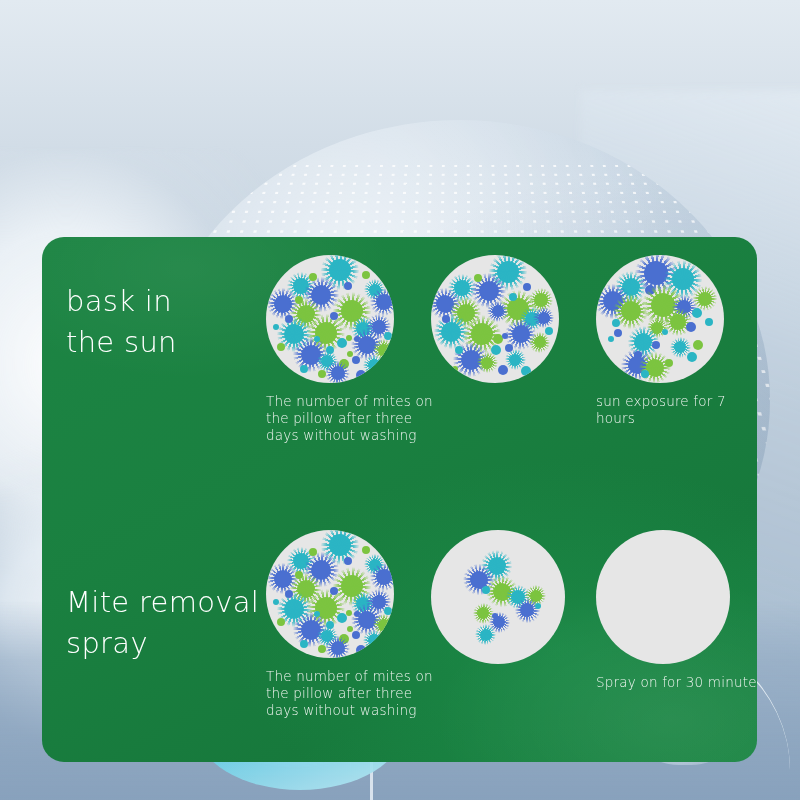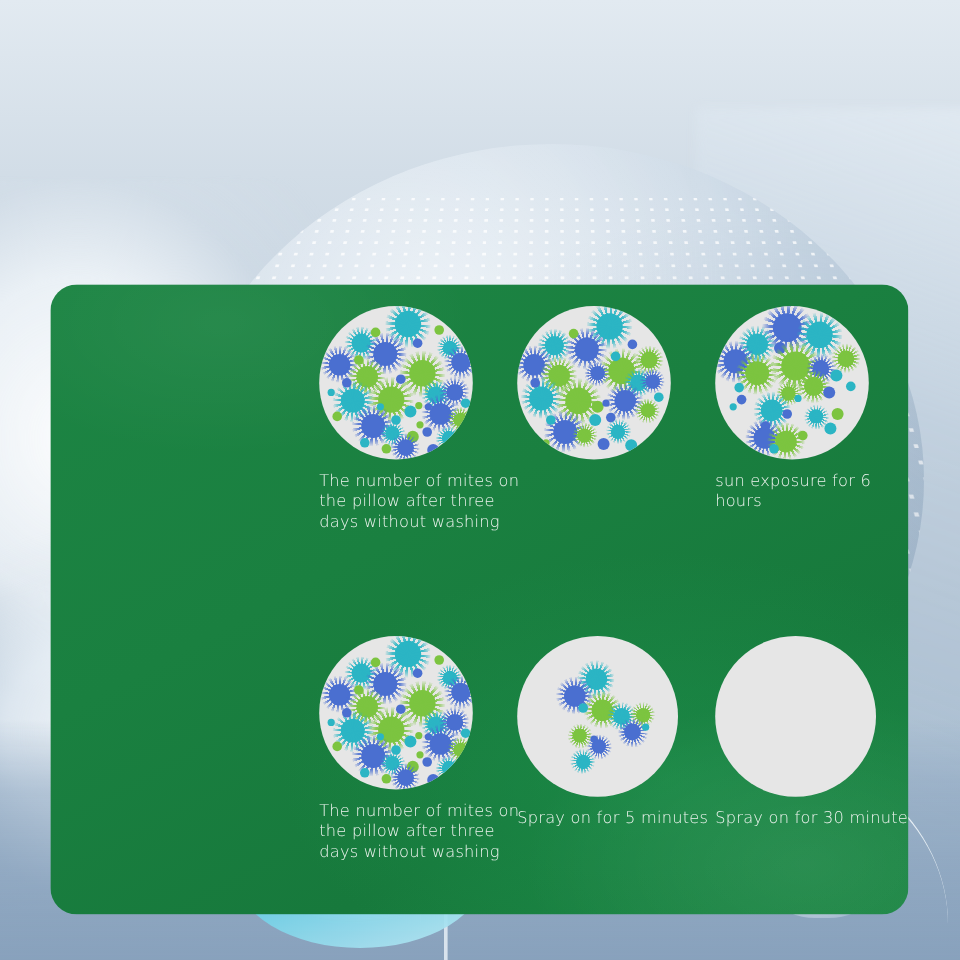--- a/index.html
+++ b/index.html
@@ -286,20 +286,24 @@
   <div class="bg-swoosh"></div>
   <div class="bg-bottleneck">
     <div class="splat"></div>
   </div>
 
 
   <div class="panel">
     <div class="panel-sheen"></div>
 
     <div class="row row-1">
+      <div class="row-label">
+        <div>bask in</div>
+        <div>the sun</div>
+      </div>
 
       <div class="cell cell-0">
         <div class="dish">
             <div class="mite" style="left: 58%; top: 12%; width: 22px; height: 22px; background: rgb(43, 181, 196);">
               <div style="position: absolute; left: 50%; top: 50%; width: 38.5px; height: 38.5px; margin-left: -19.25px; margin-top: -19.25px; border-radius: 50%; background: repeating-conic-gradient(rgb(43, 181, 196) 0deg, rgb(43, 181, 196) 9deg, rgba(0, 0, 0, 0) 9deg, rgba(0, 0, 0, 0) 18deg); mask-image: radial-gradient(circle, rgb(0, 0, 0) 0%, rgb(0, 0, 0) 30%, rgba(0, 0, 0, 0.9) 48%, rgba(0, 0, 0, 0) 72%); opacity: 0.95;"></div>
             </div>
             <div class="mite" style="left: 27%; top: 24%; width: 16px; height: 16px; background: rgb(43, 181, 196);">
               <div style="position: absolute; left: 50%; top: 50%; width: 28px; height: 28px; margin-left: -14px; margin-top: -14px; border-radius: 50%; background: repeating-conic-gradient(rgb(43, 181, 196) 0deg, rgb(43, 181, 196) 9deg, rgba(0, 0, 0, 0) 9deg, rgba(0, 0, 0, 0) 18deg); mask-image: radial-gradient(circle, rgb(0, 0, 0) 0%, rgb(0, 0, 0) 30%, rgba(0, 0, 0, 0.9) 48%, rgba(0, 0, 0, 0) 72%); opacity: 0.95;"></div>
             </div>
             <div class="mite" style="left: 43%; top: 31%; width: 20px; height: 20px; background: rgb(74, 111, 208);">
@@ -495,25 +499,29 @@
             <div class="mite" style="left: 75%; top: 80%; width: 10px; height: 10px; background: rgb(43, 181, 196);"></div>
             <div class="mite" style="left: 32%; top: 86%; width: 18px; height: 18px; background: rgb(74, 111, 208);">
               <div style="position: absolute; left: 50%; top: 50%; width: 31.5px; height: 31.5px; margin-left: -15.75px; margin-top: -15.75px; border-radius: 50%; background: repeating-conic-gradient(rgb(74, 111, 208) 0deg, rgb(74, 111, 208) 9deg, rgba(0, 0, 0, 0) 9deg, rgba(0, 0, 0, 0) 18deg); mask-image: radial-gradient(circle, rgb(0, 0, 0) 0%, rgb(0, 0, 0) 30%, rgba(0, 0, 0, 0.9) 48%, rgba(0, 0, 0, 0) 72%); opacity: 0.95;"></div>
             </div>
             <div class="mite" style="left: 46%; top: 88%; width: 18px; height: 18px; background: rgb(124, 196, 64);">
               <div style="position: absolute; left: 50%; top: 50%; width: 31.5px; height: 31.5px; margin-left: -15.75px; margin-top: -15.75px; border-radius: 50%; background: repeating-conic-gradient(rgb(124, 196, 64) 0deg, rgb(124, 196, 64) 9deg, rgba(0, 0, 0, 0) 9deg, rgba(0, 0, 0, 0) 18deg); mask-image: radial-gradient(circle, rgb(0, 0, 0) 0%, rgb(0, 0, 0) 30%, rgba(0, 0, 0, 0.9) 48%, rgba(0, 0, 0, 0) 72%); opacity: 0.95;"></div>
             </div>
             <div class="mite" style="left: 38%; top: 93%; width: 8px; height: 8px; background: rgb(43, 181, 196);"></div>
             <div class="mite" style="left: 57%; top: 84%; width: 8px; height: 8px; background: rgb(124, 196, 64);"></div>
           </div>
-        <div class="caption">sun exposure for 6 hours</div>
+        <div class="caption">sun exposure for 7 hours</div>
       </div>
     </div>
 
     <div class="row row-2">
+      <div class="row-label">
+        <div>Mite removal</div>
+        <div>spray</div>
+      </div>
 
       <div class="cell cell-0">
         <div class="dish">
             <div class="mite" style="left: 58%; top: 12%; width: 22px; height: 22px; background: rgb(43, 181, 196);">
               <div style="position: absolute; left: 50%; top: 50%; width: 38.5px; height: 38.5px; margin-left: -19.25px; margin-top: -19.25px; border-radius: 50%; background: repeating-conic-gradient(rgb(43, 181, 196) 0deg, rgb(43, 181, 196) 9deg, rgba(0, 0, 0, 0) 9deg, rgba(0, 0, 0, 0) 18deg); mask-image: radial-gradient(circle, rgb(0, 0, 0) 0%, rgb(0, 0, 0) 30%, rgba(0, 0, 0, 0.9) 48%, rgba(0, 0, 0, 0) 72%); opacity: 0.95;"></div>
             </div>
             <div class="mite" style="left: 27%; top: 24%; width: 16px; height: 16px; background: rgb(43, 181, 196);">
               <div style="position: absolute; left: 50%; top: 50%; width: 28px; height: 28px; margin-left: -14px; margin-top: -14px; border-radius: 50%; background: repeating-conic-gradient(rgb(43, 181, 196) 0deg, rgb(43, 181, 196) 9deg, rgba(0, 0, 0, 0) 9deg, rgba(0, 0, 0, 0) 18deg); mask-image: radial-gradient(circle, rgb(0, 0, 0) 0%, rgb(0, 0, 0) 30%, rgba(0, 0, 0, 0.9) 48%, rgba(0, 0, 0, 0) 72%); opacity: 0.95;"></div>
             </div>
             <div class="mite" style="left: 43%; top: 31%; width: 20px; height: 20px; background: rgb(74, 111, 208);">
@@ -614,21 +622,20 @@
             </div>
             <div class="mite" style="left: 48%; top: 64%; width: 6px; height: 6px; background: rgb(74, 111, 208);"></div>
             <div class="mite" style="left: 51%; top: 69%; width: 12px; height: 12px; background: rgb(74, 111, 208);">
               <div style="position: absolute; left: 50%; top: 50%; width: 21px; height: 21px; margin-left: -10.5px; margin-top: -10.5px; border-radius: 50%; background: repeating-conic-gradient(rgb(74, 111, 208) 0deg, rgb(74, 111, 208) 9deg, rgba(0, 0, 0, 0) 9deg, rgba(0, 0, 0, 0) 18deg); mask-image: radial-gradient(circle, rgb(0, 0, 0) 0%, rgb(0, 0, 0) 30%, rgba(0, 0, 0, 0.9) 48%, rgba(0, 0, 0, 0) 72%); opacity: 0.95;"></div>
             </div>
             <div class="mite" style="left: 41%; top: 78%; width: 12px; height: 12px; background: rgb(43, 181, 196);">
               <div style="position: absolute; left: 50%; top: 50%; width: 21px; height: 21px; margin-left: -10.5px; margin-top: -10.5px; border-radius: 50%; background: repeating-conic-gradient(rgb(43, 181, 196) 0deg, rgb(43, 181, 196) 9deg, rgba(0, 0, 0, 0) 9deg, rgba(0, 0, 0, 0) 18deg); mask-image: radial-gradient(circle, rgb(0, 0, 0) 0%, rgb(0, 0, 0) 30%, rgba(0, 0, 0, 0.9) 48%, rgba(0, 0, 0, 0) 72%); opacity: 0.95;"></div>
             </div>
             <div class="mite" style="left: 80%; top: 57%; width: 6px; height: 6px; background: rgb(43, 181, 196);"></div>
           </div>
-        <div class="caption">Spray on for 5 minutes</div>
       </div>
 
       <div class="cell cell-2">
         <div class="dish wide"></div>
         <div class="caption">Spray on for 30 minutes</div>
       </div>
     </div>
   </div>
 </div>
 

